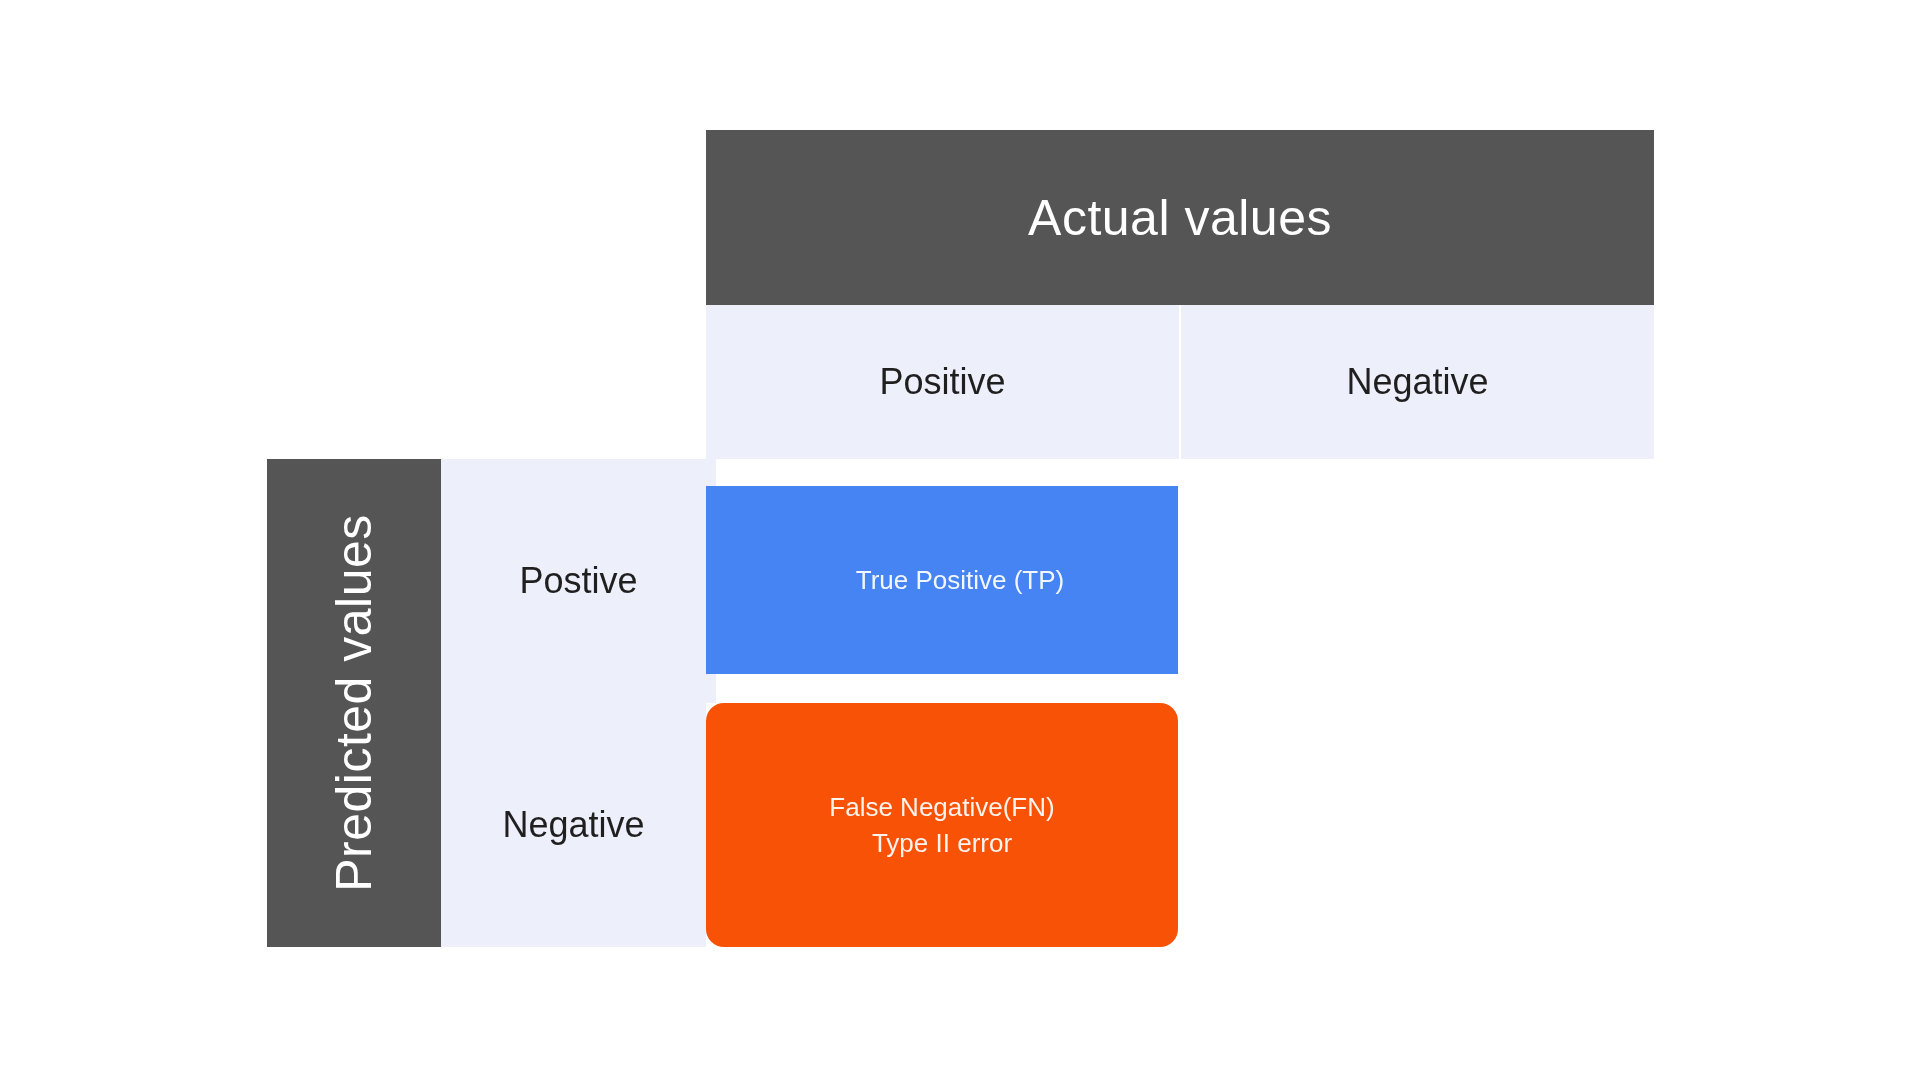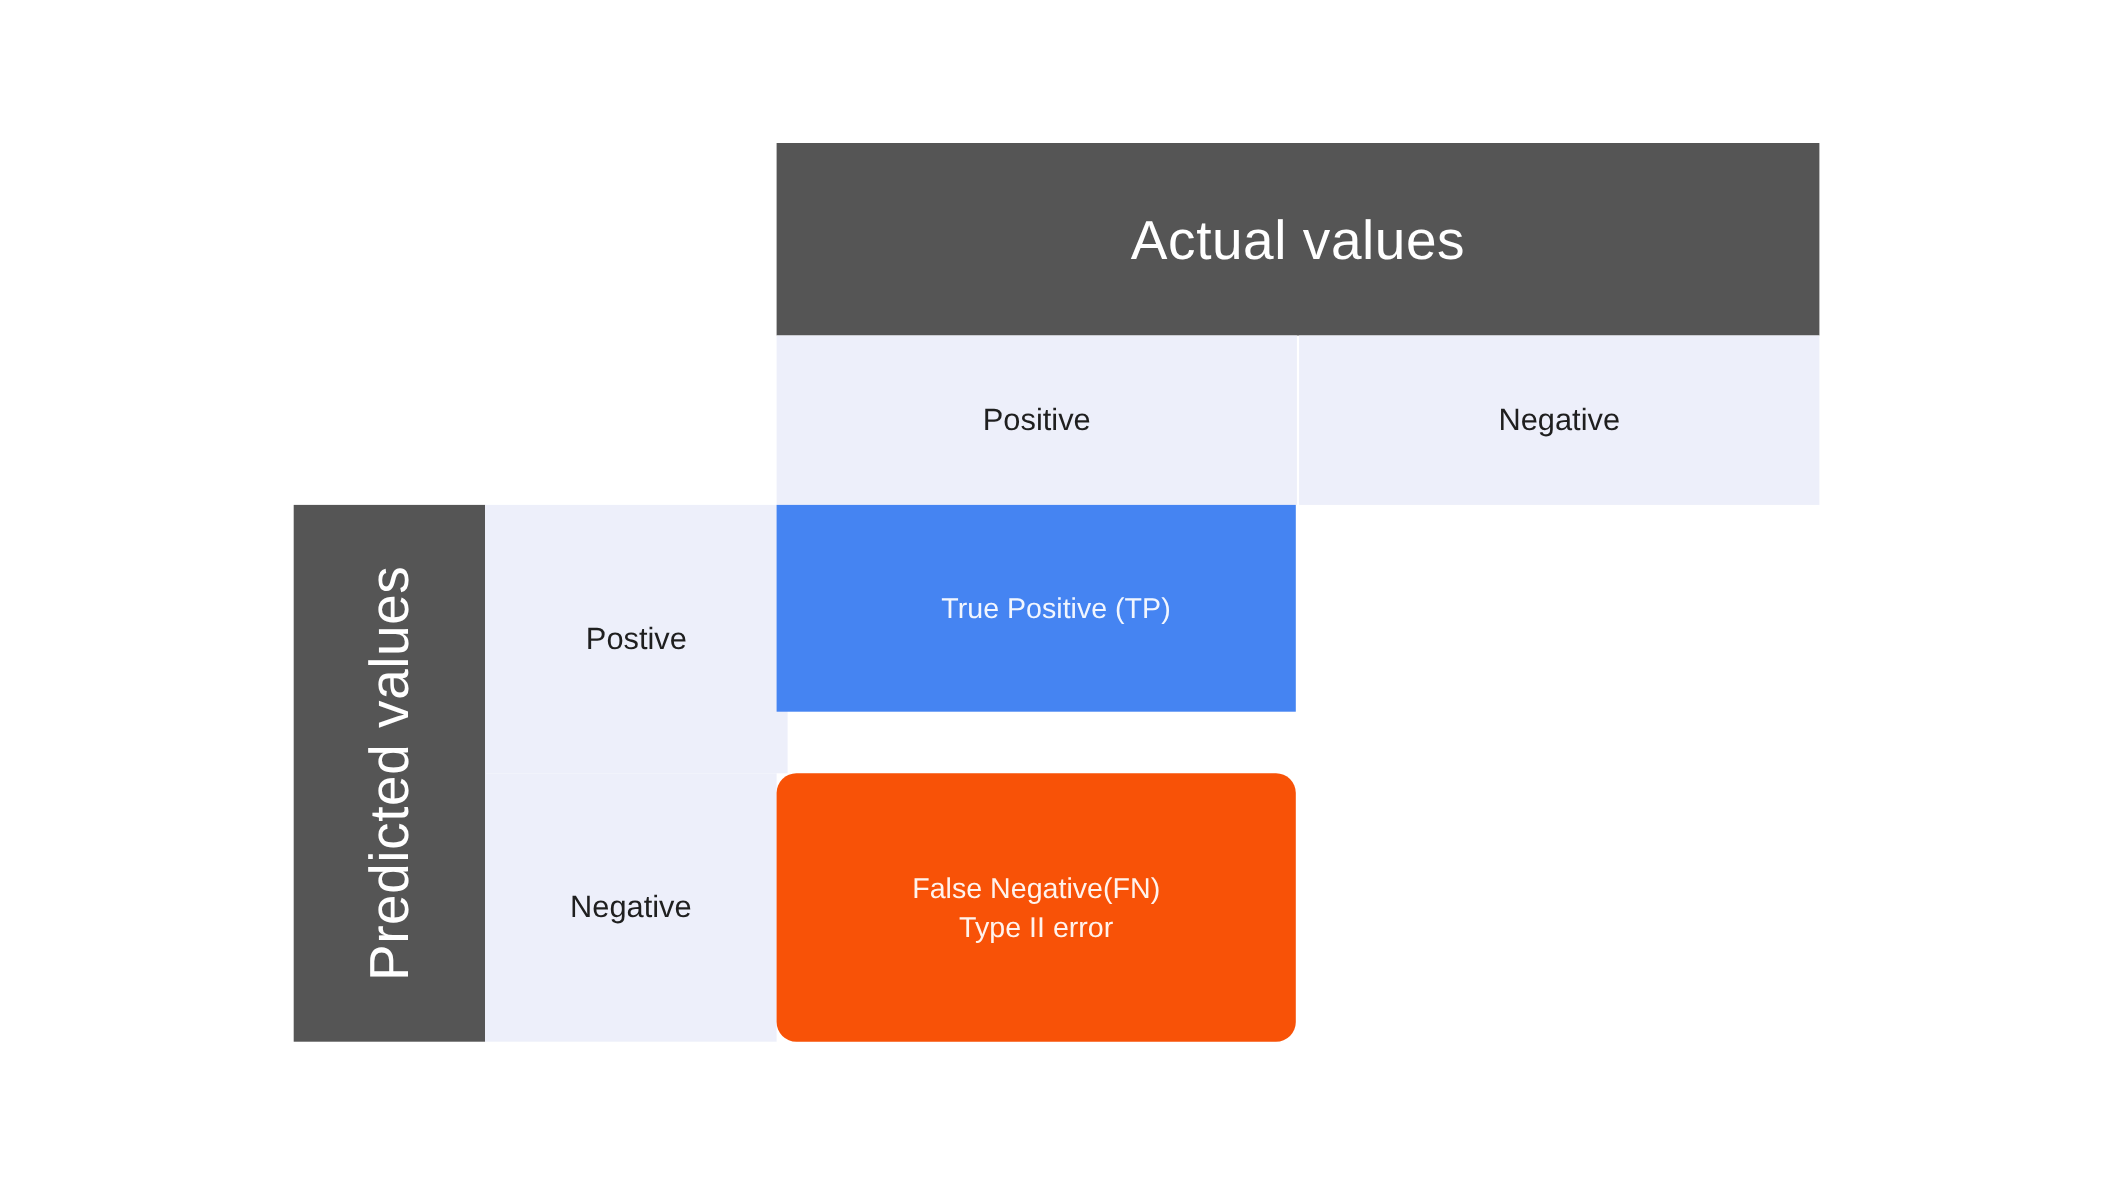--- a/index.html
+++ b/index.html
@@ -33,36 +33,36 @@
   #actual-header   { left: 706px; top: 130px; width: 948px; height: 175px; }
   #predicted-strip { left: 267px; top: 459px; width: 174px; height: 488px; }
   #predicted-strip .rot {
     transform: rotate(-90deg);
     white-space: nowrap;
   }
   
   .category {
     background: var(--category-bg, #edeffa);
     color: var(--category-text, #1f1f1f);
-    font-size: 28px;
+    font-size: 36px;
   }
   #col-header-positive { left: 706px;  top: 305px; width: 473px; height: 154px; }
   #col-header-negative { left: 1181px; top: 305px; width: 473px; height: 154px; }
   #row-header-positive { left: 441px;  top: 459px; width: 275px; height: 244px; }
   #row-header-negative { left: 441px;  top: 703px; width: 265px; height: 244px; }
   
   .cell {
     flex-direction: column;
     color: rgba(255, 255, 255, 0.93);
     font-size: 26px;
     line-height: 36px;
   }
   .cell-true  { background: var(--true-cell-bg,  #4584f2); }
   .cell-false { background: var(--false-cell-bg, #f85207); }
-  #cell-tp { left: 706px;  top: 459px; width: 472px; height: 188px; padding-left: 36px; }
+  #cell-tp { left: 706px;  top: 486px; width: 472px; height: 188px; padding-left: 36px; }
   #cell-fp { left: 1178px; top: 459px; width: 476px; height: 244px; }
   #cell-fn { left: 706px;  top: 703px; width: 472px; height: 244px; border-radius: 18px; }
   #cell-tn { left: 1178px; top: 703px; width: 476px; height: 244px; }
 </style>
 </head>
 <body>
 
 <div class="stage" style="--page-bg: #ffffff; --axis-header-bg: #555555; --axis-header-text: #ffffff; --category-bg: #edeffa; --category-text: #1f1f1f; --true-cell-bg: #4584f2; --false-cell-bg: #f85207;">
 
   <div class="box axis-header" id="actual-header">

